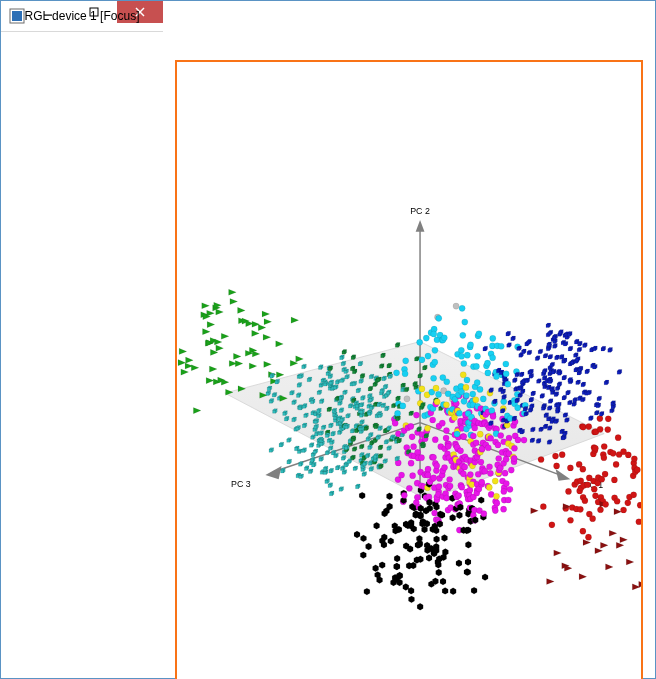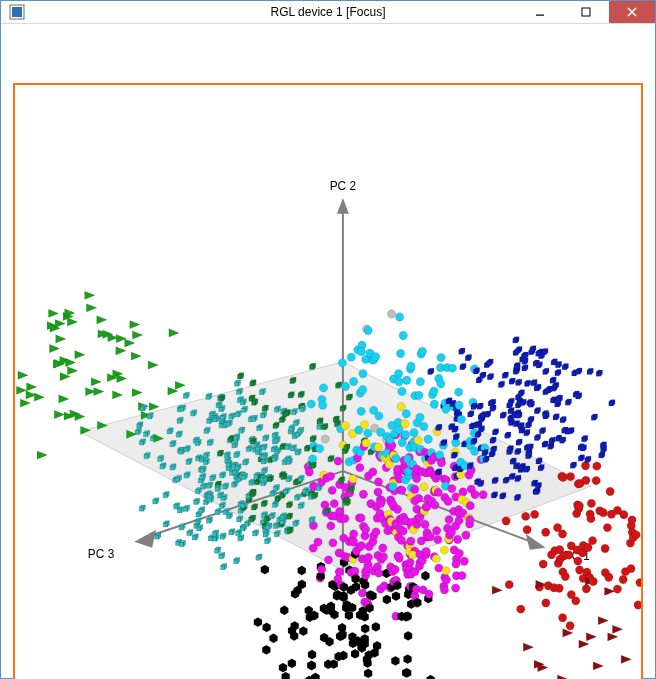--- a/index.html
+++ b/index.html
@@ -13,21 +13,21 @@
     overflow: hidden;
     color: #000;
   }
   .window {
     width: 656px;
     height: 679px;
     border: 1px solid #5a93c4;
     box-sizing: border-box;
     background: #fff;
     display: flex;
-    flex-direction: column;
+    flex-direction: row;
   }
   .titlebar {
     height: 30px;
     background: #fff;
     display: flex;
     align-items: center;
     border-bottom: 1px solid #d9d9d9;
     position: relative;
   }
   .titlebar .icon {

